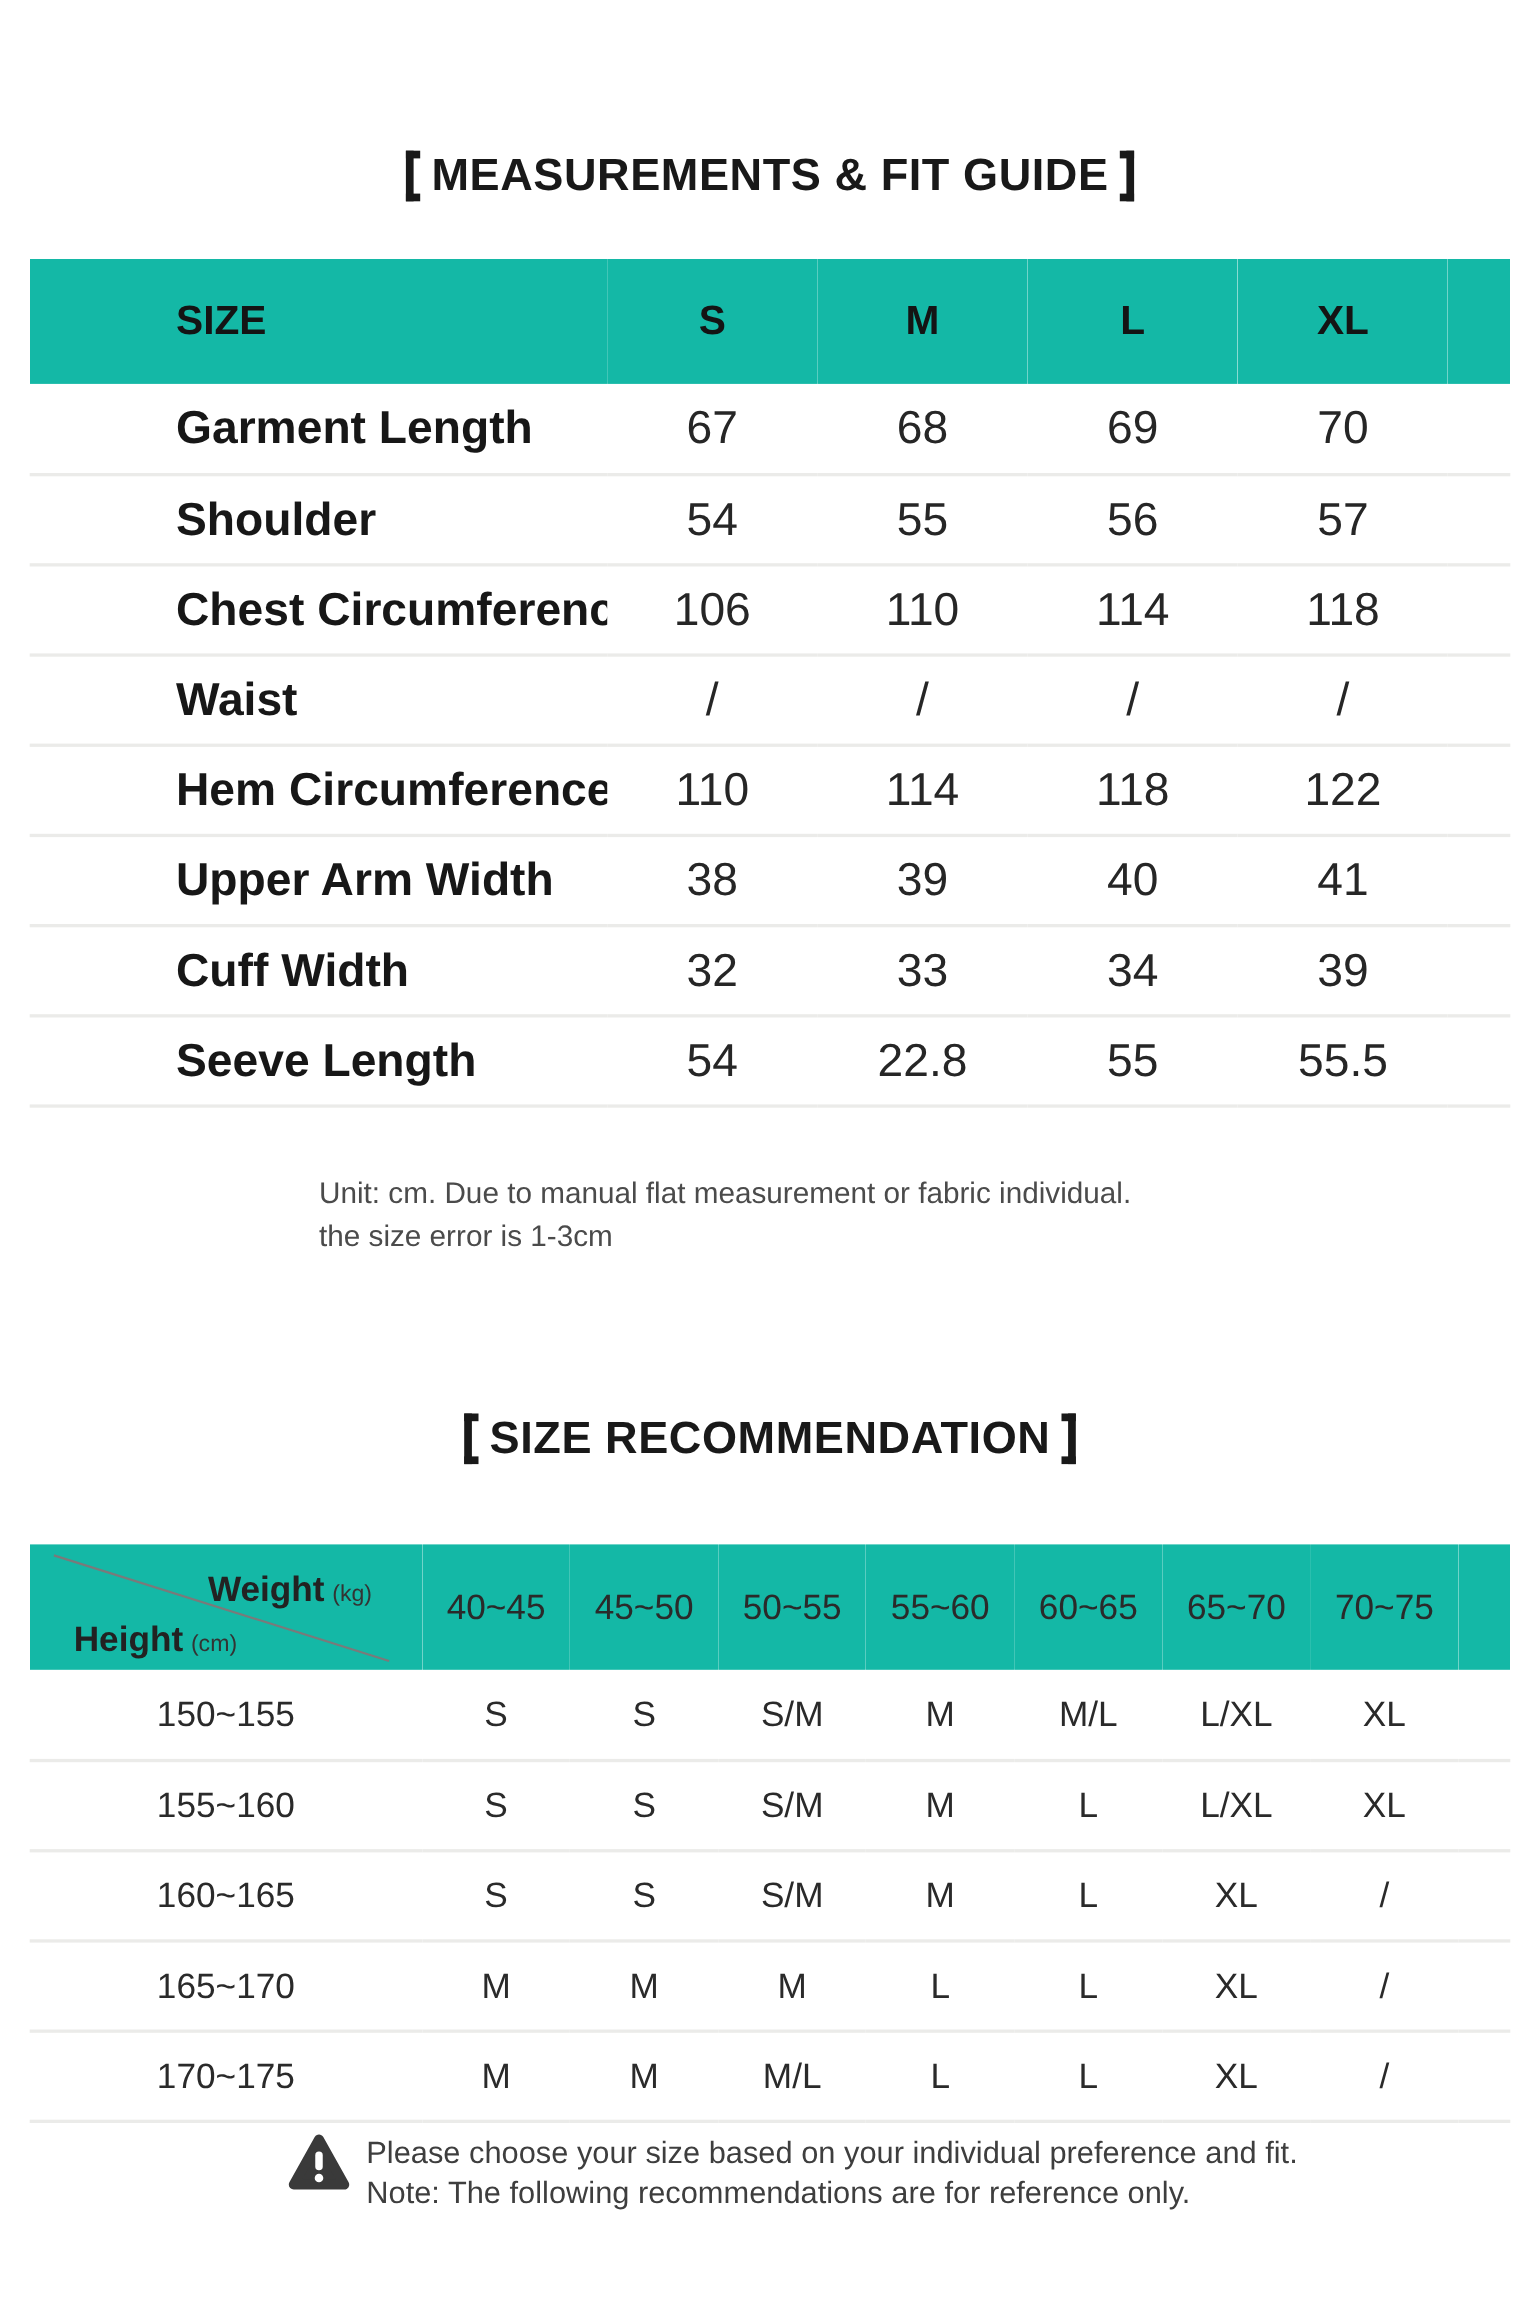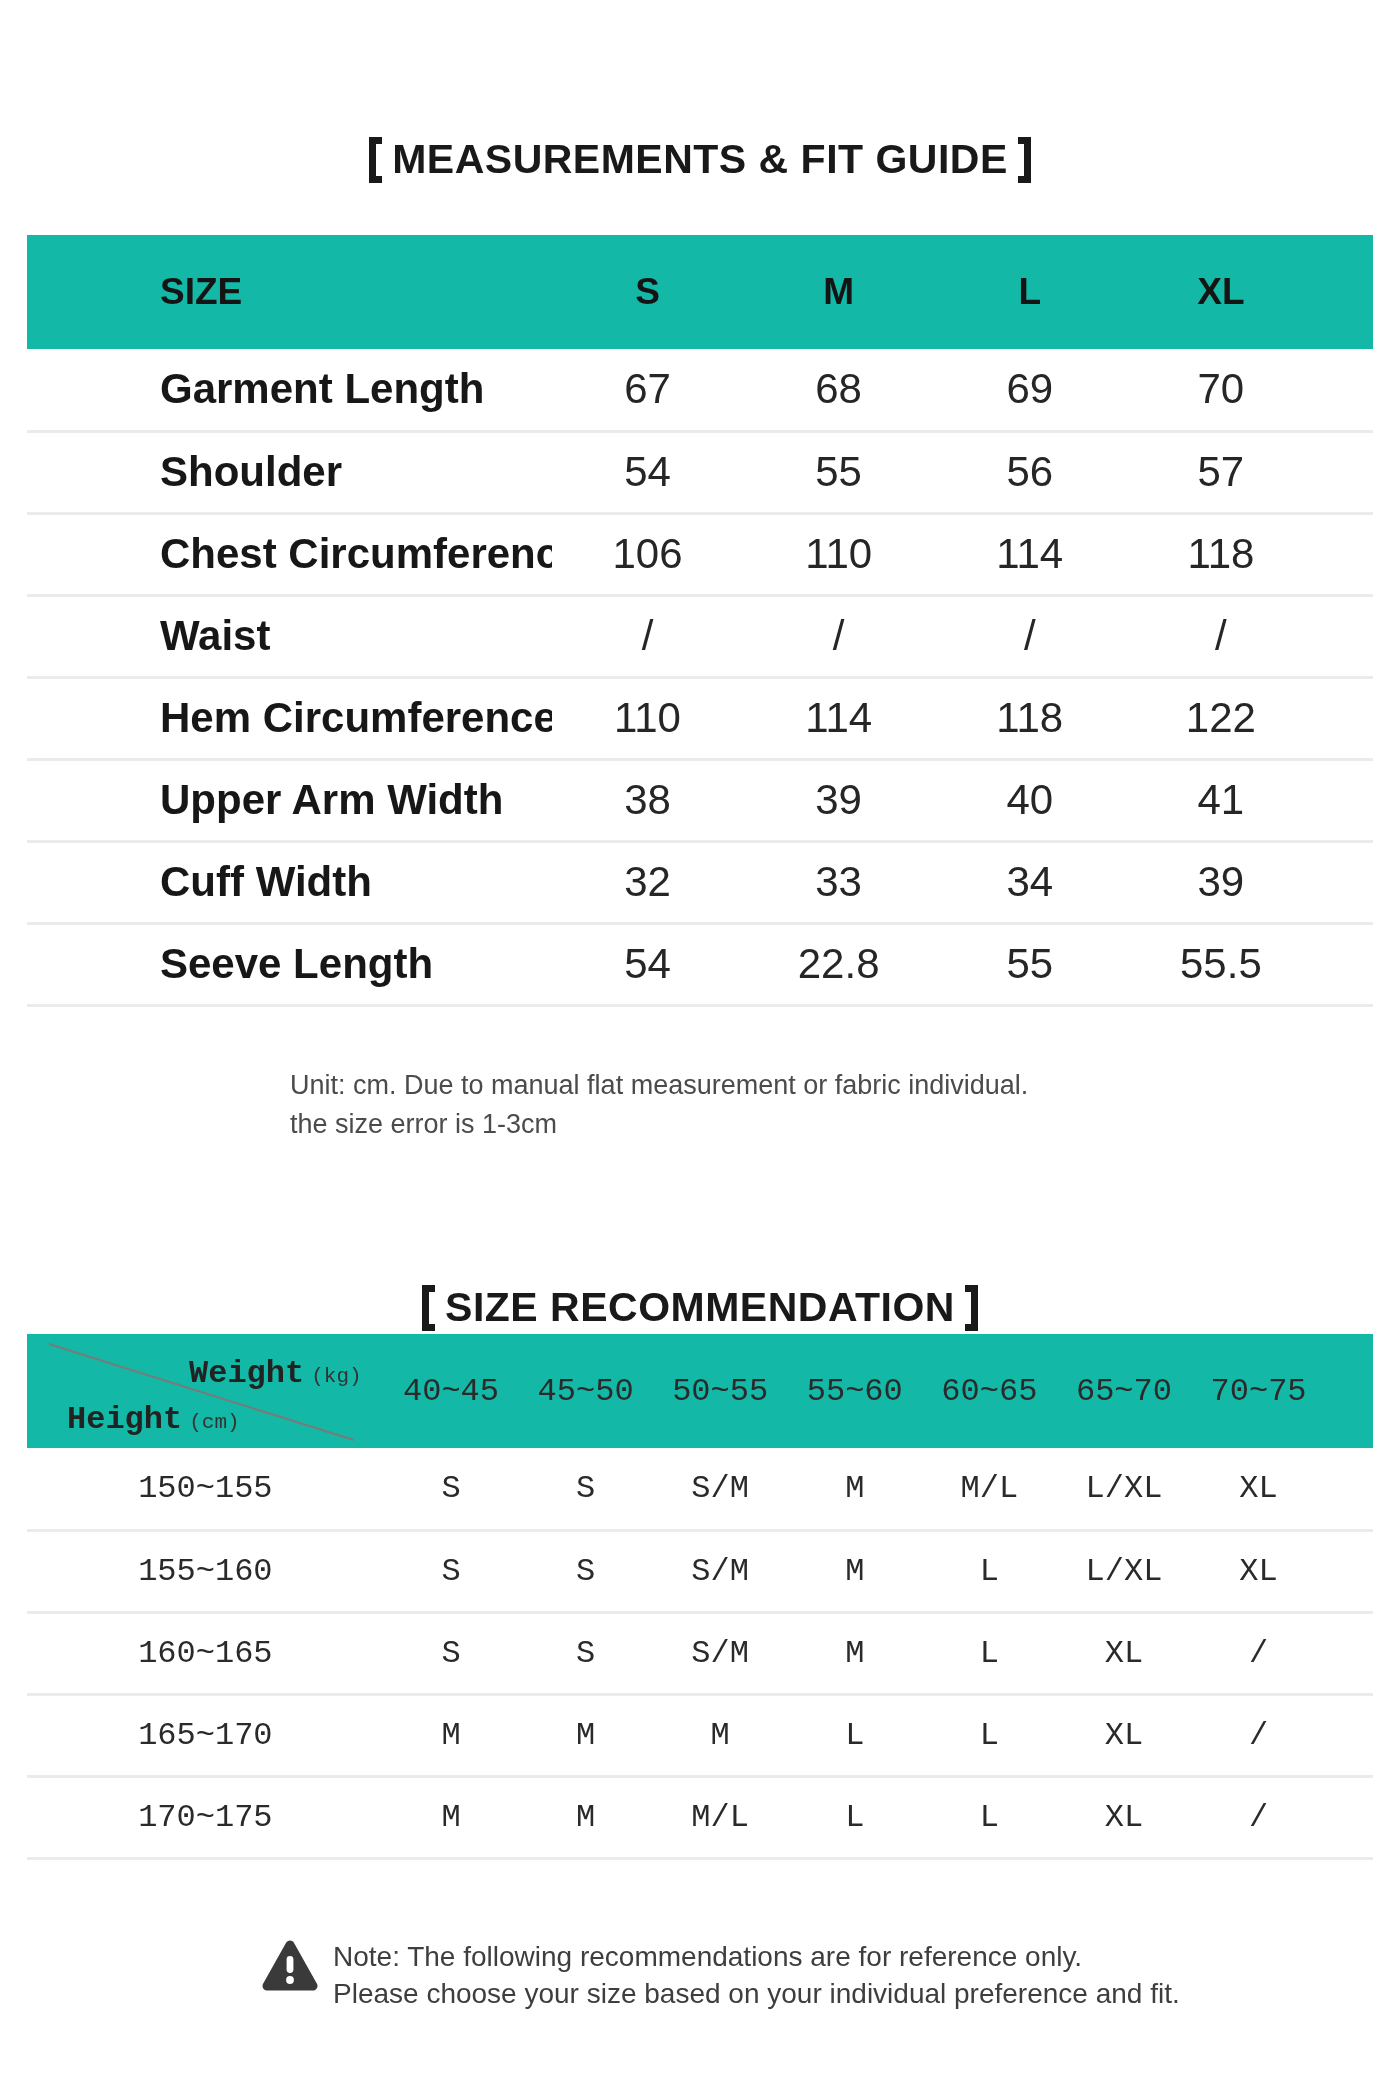--- a/index.html
+++ b/index.html
@@ -154,21 +154,21 @@
     <div>Unit: cm. Due to manual flat measurement or fabric individual.</div>
     <div>the size error is 1-3cm</div>
   </div>
 
   <div class="section-title" style="top:1284px;">
     <span class="bracket left"></span>
     <span>SIZE RECOMMENDATION</span>
     <span class="bracket right"></span>
   </div>
 
-  <table class="t2" style="top:1334px;font-family:Liberation Mono, monospace;">
+  <table class="t2" style="top:1404px;">
     <colgroup>
       <col style="width:26.5%">
         <col style="width:10%">
         <col style="width:10%">
         <col style="width:10%">
         <col style="width:10%">
         <col style="width:10%">
         <col style="width:10%">
         <col style="width:10%">
         <col style="width:3.5%">
@@ -253,18 +253,18 @@
 
   <div class="bottom-note">
     <div class="warn-wrap">
       <svg viewBox="0 0 56 56" width="56" height="56">
         <path d="M28 6 L51 47 L5 47 Z" fill="#3a3a3a" stroke="#3a3a3a" stroke-width="9" stroke-linejoin="round"></path>
         <rect x="24.6" y="17" width="6.8" height="17" rx="3.4" fill="#ffffff"></rect>
         <circle cx="28" cy="41" r="3.9" fill="#ffffff"></circle>
       </svg>
     </div>
     <div class="note-text">
+      <div>Please choose your size based on your individual preference and fit.</div>
       <div>Note: The following recommendations are for reference only.</div>
-      <div>Please choose your size based on your individual preference and fit.</div>
     </div>
   </div>
 
 </div>
 
 </body></html>

